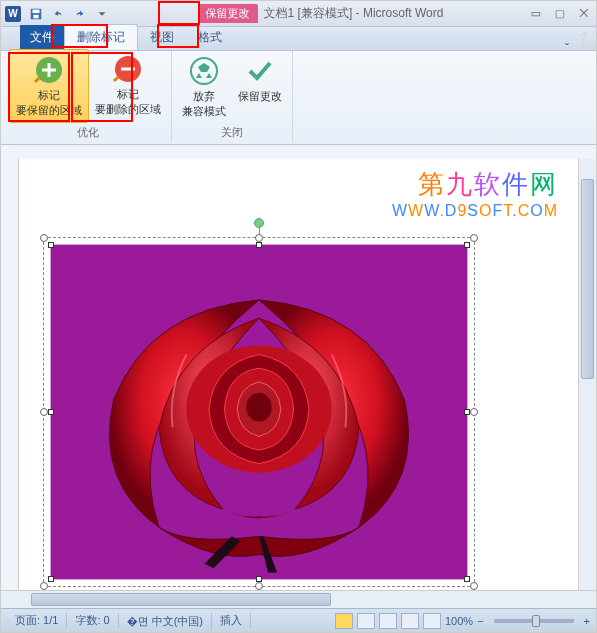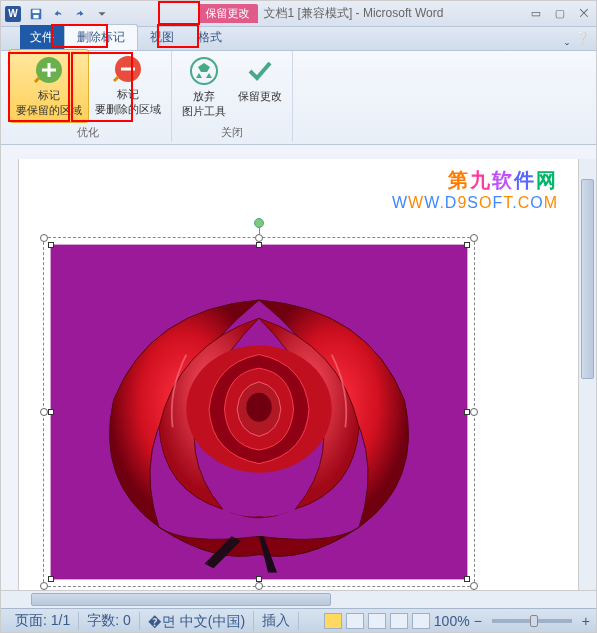--- a/index.html
+++ b/index.html
@@ -27,21 +27,21 @@
 .ribbon-btn.selected { background: linear-gradient(#ffe8a0, #ffd058); border: 1px solid #e0b030; border-radius: 3px; }
 .ribbon-icon { width: 32px; height: 32px; display: flex; align-items: center; justify-content: center; margin-bottom: 2px; }
 .group-label { font-size: 11px; color: #666; padding: 2px 0; font-family: Liberation Mono, monospace; }
 .red-box { position: absolute; border: 2px solid #ff0000; pointer-events: none; z-index: 100; }
 
 .ruler-h { height: 18px; background: #f0f4fa; border-bottom: 1px solid #ccc; }
 .ruler-v { width: 18px; background: #f0f4fa; border-right: 1px solid #ccc; position: absolute; left: 0; top: 158px; bottom: 42px; }
 
 .doc-area { position: absolute; left: 18px; right: 18px; top: 158px; bottom: 42px; background: #fff; overflow: hidden; }
 .watermark { position: absolute; top: 8px; right: 20px; text-align: right; z-index: 5; }
-.watermark-cn { font-size: 20px; font-weight: bold; letter-spacing: 2px; }
+.watermark-cn { font-size: 26px; font-weight: normal; letter-spacing: 2px; }
 .watermark-cn span:nth-child(1){color:#ff7b00}.watermark-cn span:nth-child(2){color:#ff3b9a}.watermark-cn span:nth-child(3){color:#c050ff}.watermark-cn span:nth-child(4){color:#5868ff}.watermark-cn span:nth-child(5){color:#00b668}
 .watermark-url { font-size: 16px; font-weight: normal; letter-spacing: 1px; }
 .watermark-url span:nth-child(odd){color:#4088ff}.watermark-url span:nth-child(even){color:#ff8a00}
 
 .image-sel { position: absolute; left: 24px; top: 78px; width: 432px; height: 350px; border: 1px dashed #888; }
 .sel-handle { position: absolute; width: 8px; height: 8px; background: #fff; border: 1px solid #666; border-radius: 50%; }
 .sh-tl{left:-4px;top:-4px}.sh-tm{left:50%;margin-left:-4px;top:-4px}.sh-tr{right:-4px;top:-4px}
 .sh-ml{left:-4px;top:50%;margin-top:-4px}.sh-mr{right:-4px;top:50%;margin-top:-4px}
 .sh-bl{left:-4px;bottom:-4px}.sh-bm{left:50%;margin-left:-4px;bottom:-4px}.sh-br{right:-4px;bottom:-4px}
 .rot-handle { position: absolute; left: 50%; margin-left: -5px; top: -20px; width: 10px; height: 10px; background: #7fc97f; border: 1px solid #4a8; border-radius: 50%; }
@@ -54,21 +54,21 @@
 .ch-ml{left:-3px;top:50%;margin-top:-3px}.ch-mr{right:-3px;top:50%;margin-top:-3px}
 .ch-bl{left:-3px;bottom:-3px}.ch-bm{left:50%;margin-left:-3px;bottom:-3px}.ch-br{right:-3px;bottom:-3px}
 
 .rose { position: absolute; left: 50%; top: 50%; transform: translate(-50%, -48%); width: 92%; height: 92%; }
 
 .scroll-v { position: absolute; right: 0; top: 158px; bottom: 42px; width: 18px; background: #e8eef6; border-left: 1px solid #ccc; }
 .scroll-v-thumb { position: absolute; left: 2px; right: 2px; top: 20px; height: 200px; background: linear-gradient(90deg,#d0dae8,#b8c8dc); border: 1px solid #a0b0c8; border-radius: 2px; }
 .scroll-h { position: absolute; left: 0; right: 0; bottom: 24px; height: 18px; background: #e8eef6; border-top: 1px solid #ccc; }
 .scroll-h-thumb { position: absolute; top: 2px; bottom: 2px; left: 30px; width: 300px; background: linear-gradient(#d0dae8,#b8c8dc); border: 1px solid #a0b0c8; border-radius: 2px; }
 
-.statusbar { position: absolute; bottom: 0; left: 0; right: 0; height: 24px; background: linear-gradient(#d8e3f0, #c4d4e6); border-top: 1px solid #a8b8cc; display: flex; align-items: center; font-size: 14px; color: #3a5a8a; padding: 0 6px; }
+.statusbar { position: absolute; bottom: 0; left: 0; right: 0; height: 24px; background: linear-gradient(#d8e3f0, #c4d4e6); border-top: 1px solid #a8b8cc; display: flex; align-items: center; font-size: 11px; color: #3a5a8a; padding: 0 6px; }
 .status-item { padding: 0 8px; border-right: 1px solid #b0c0d4; }
 .status-right { margin-left: auto; display: flex; align-items: center; gap: 4px; }
 .view-btn { width: 18px; height: 16px; border: 1px solid #a0b0c8; background: #e8eff8; }
 .view-btn.active { background: #ffd860; }
 .zoom-slider { width: 80px; height: 4px; background: #a0b0c8; position: relative; margin: 0 6px; }
 .zoom-thumb { position: absolute; left: 38px; top: -4px; width: 8px; height: 12px; background: #d0dae8; border: 1px solid #888; border-radius: 2px; }
 </style>
 </head>
 <body>
 
@@ -149,21 +149,21 @@
   <div class="ribbon-group">
     <div class="ribbon-buttons">
       <div class="ribbon-btn">
         <div class="ribbon-icon">
           <svg viewBox="0 0 32 32">
               <circle cx="16" cy="16" r="13" fill="none" stroke="#4a8" stroke-width="2"></circle>
               <path d="M10 12 L16 8 L22 12 L19 17 L13 17 Z M11 18 L8 23 L14 23 Z M21 18 L24 23 L18 23 Z" fill="#4a8"></path>
             </svg>
         </div>
         <span>放弃</span>
-        <span>图片工具</span>
+        <span>兼容模式</span>
       </div>
       <div class="ribbon-btn">
         <div class="ribbon-icon">
           <svg viewBox="0 0 32 32">
               <path d="M6 16 L13 23 L26 8" stroke="#4a8" stroke-width="4" fill="none"></path>
             </svg>
         </div>
         <span>保留更改</span>
       </div>
     </div>

